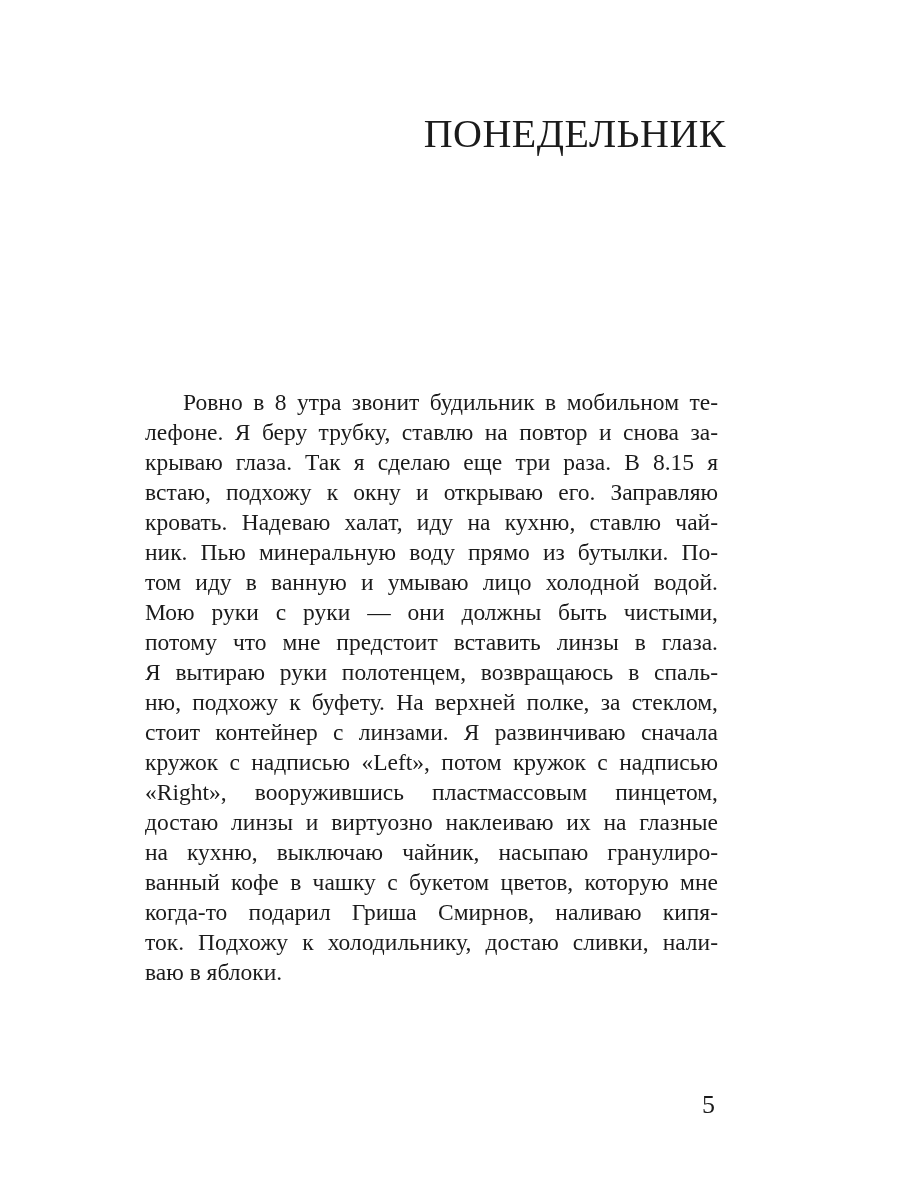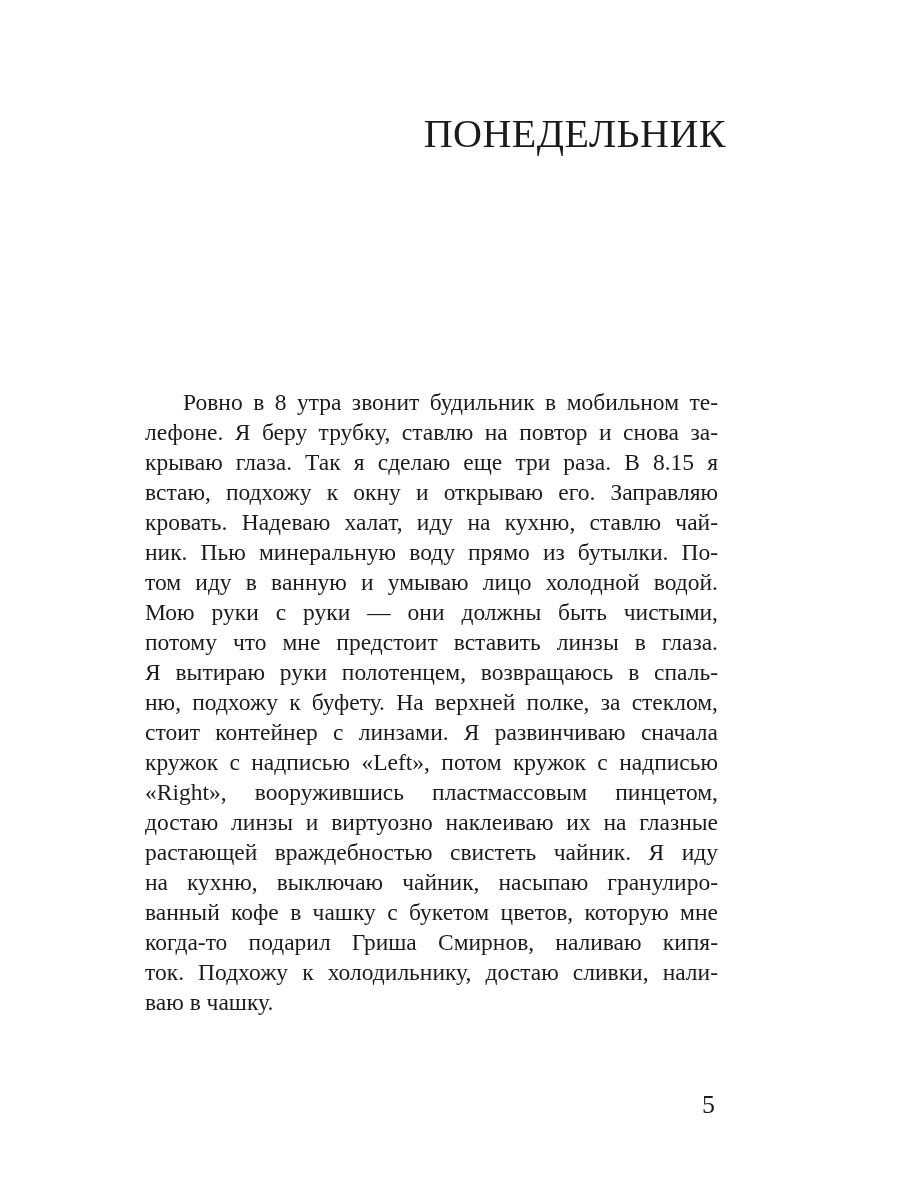--- a/index.html
+++ b/index.html
@@ -84,22 +84,21 @@
       <div class="body-line">ник. Пью минеральную воду прямо из бутылки. По-</div>
       <div class="body-line">том иду в ванную и умываю лицо холодной водой.</div>
       <div class="body-line">Мою руки с руки — они должны быть чистыми,</div>
       <div class="body-line">потому что мне предстоит вставить линзы в глаза.</div>
       <div class="body-line">Я вытираю руки полотенцем, возвращаюсь в спаль-</div>
       <div class="body-line">ню, подхожу к буфету. На верхней полке, за стеклом,</div>
       <div class="body-line">стоит контейнер с линзами. Я развинчиваю сначала</div>
       <div class="body-line">кружок с надписью «Left», потом кружок с надписью</div>
       <div class="body-line">«Right», вооружившись пластмассовым пинцетом,</div>
       <div class="body-line">достаю линзы и виртуозно наклеиваю их на глазные</div>
-      <div class="body-line">растающей враждебностью свистеть чайник. Я иду</div>
       <div class="body-line">на кухню, выключаю чайник, насыпаю гранулиро-</div>
       <div class="body-line">ванный кофе в чашку с букетом цветов, которую мне</div>
       <div class="body-line">когда-то подарил Гриша Смирнов, наливаю кипя-</div>
       <div class="body-line">ток. Подхожу к холодильнику, достаю сливки, нали-</div>
-      <div class="body-line last">ваю в чашку.</div>
+      <div class="body-line last">ваю в яблоки.</div>
     </div>
 
   <div class="page-number">5</div>
 </div>
 
 </body></html>

